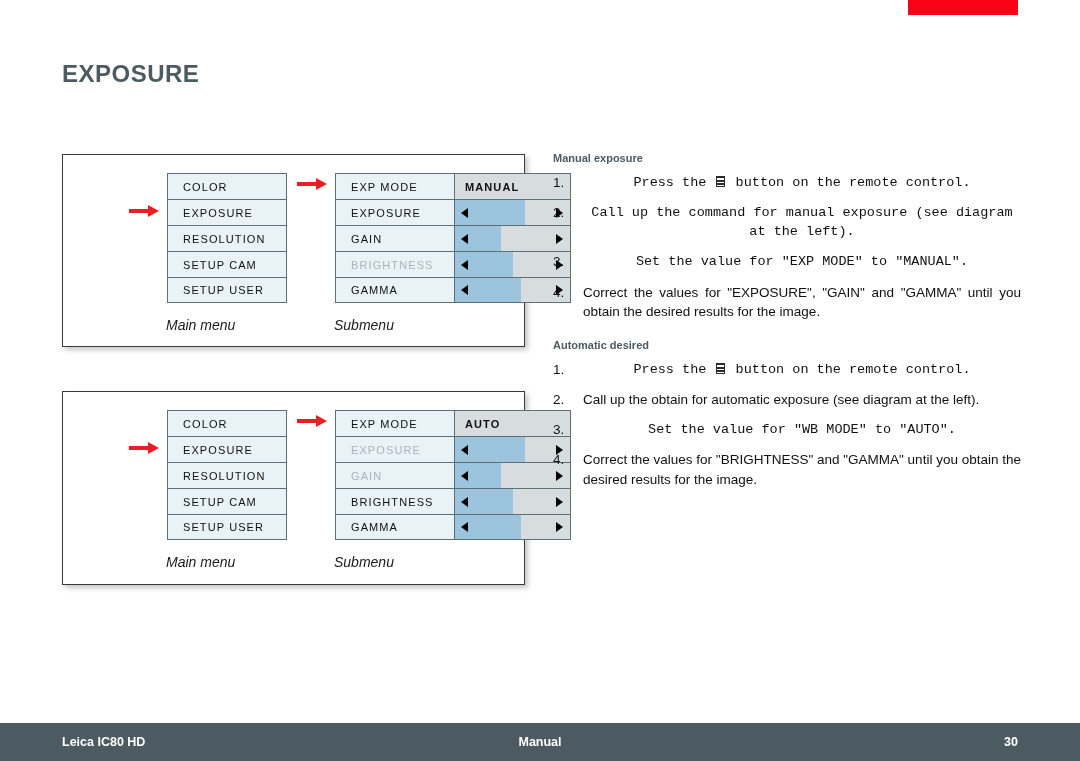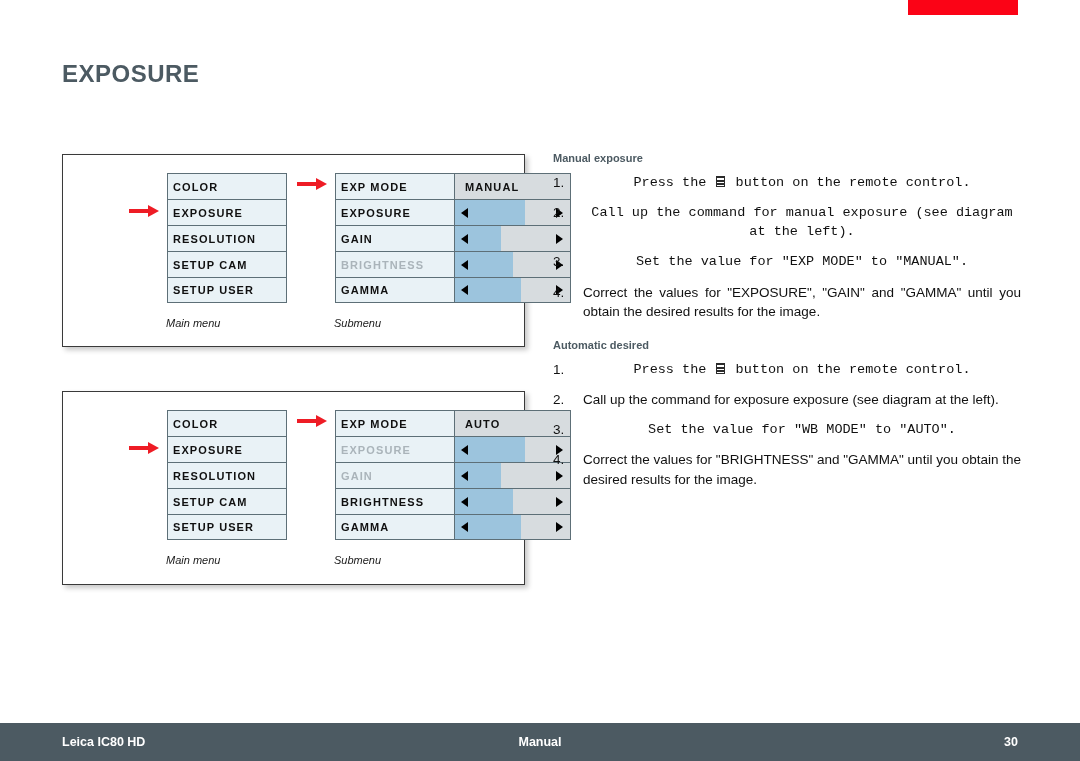--- a/index.html
+++ b/index.html
@@ -60,23 +60,23 @@
     border: 1px solid #5d6f77;
     border-bottom: none;
     height: 26px;
     box-sizing: border-box;
   }
   .menu-row:last-child { border-bottom: 1px solid #5d6f77; }
 
   .menu-label {
     display: flex;
     align-items: center;
-    padding-left: 5px;
+    padding-left: 15px;
     font-size: 11px;
-    font-weight: bold;
+    font-weight: normal;
     letter-spacing: 1.1px;
     color: #101010;
     white-space: nowrap;
   }
   .menu-main .menu-label { flex: 1 1 auto; }
   .menu-sub  .menu-label { width: 118px; box-sizing: border-box; flex: 0 0 118px; }
   .menu-label.dim { color: #aab4ba; }
 
   
   .menu-value {
@@ -145,21 +145,21 @@
     border-top: 6px solid transparent;
     border-bottom: 6px solid transparent;
     border-left: 11px solid #ee1c25;
   }
   .arrow-main { left: 66px; top: 50px; }
   .arrow-sub  { left: 234px; top: 23px; }
 
   
   .caption {
     position: absolute;
-    font-size: 11px;
+    font-size: 14px;
     font-style: italic;
     color: #1a1a1a;
   }
   .caption-main { left: 103px; top: 162px; }
   .caption-sub  { left: 271px; top: 162px; }
 
   
   .text-col {
     position: absolute;
     left: 553px;
@@ -389,21 +389,21 @@
       </div>
     </div>
     <div class="section">
       <div class="section-title">Automatic desired</div>
       <div class="step">
         <span class="step-num">1.</span>
         <span class="step-text nojust"><span>Press the </span><span class="menu-glyph"></span><span> button on the remote control.</span></span>
       </div>
       <div class="step">
         <span class="step-num">2.</span>
-        <span class="step-text"><span>Call up the command for exposure exposure (see diagram at the left).</span></span>
+        <span class="step-text"><span>Call up the obtain for automatic exposure (see diagram at the left).</span></span>
       </div>
       <div class="step">
         <span class="step-num">3.</span>
         <span class="step-text nojust"><span>Set the value for "WB MODE" to "AUTO".</span></span>
       </div>
       <div class="step">
         <span class="step-num">4.</span>
         <span class="step-text"><span>Correct the values for "BRIGHTNESS" and "GAMMA" until you obtain the desired results for the image.</span></span>
       </div>
     </div>

